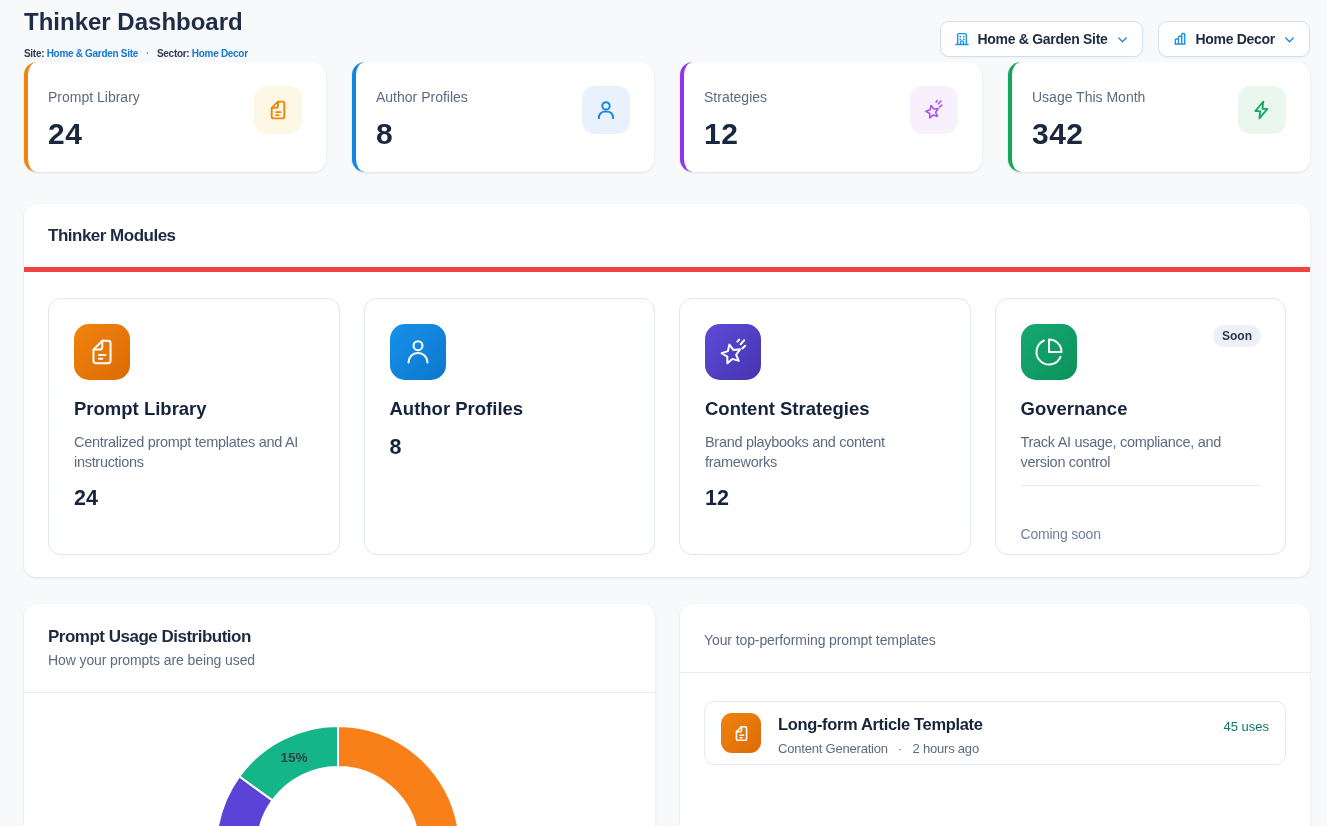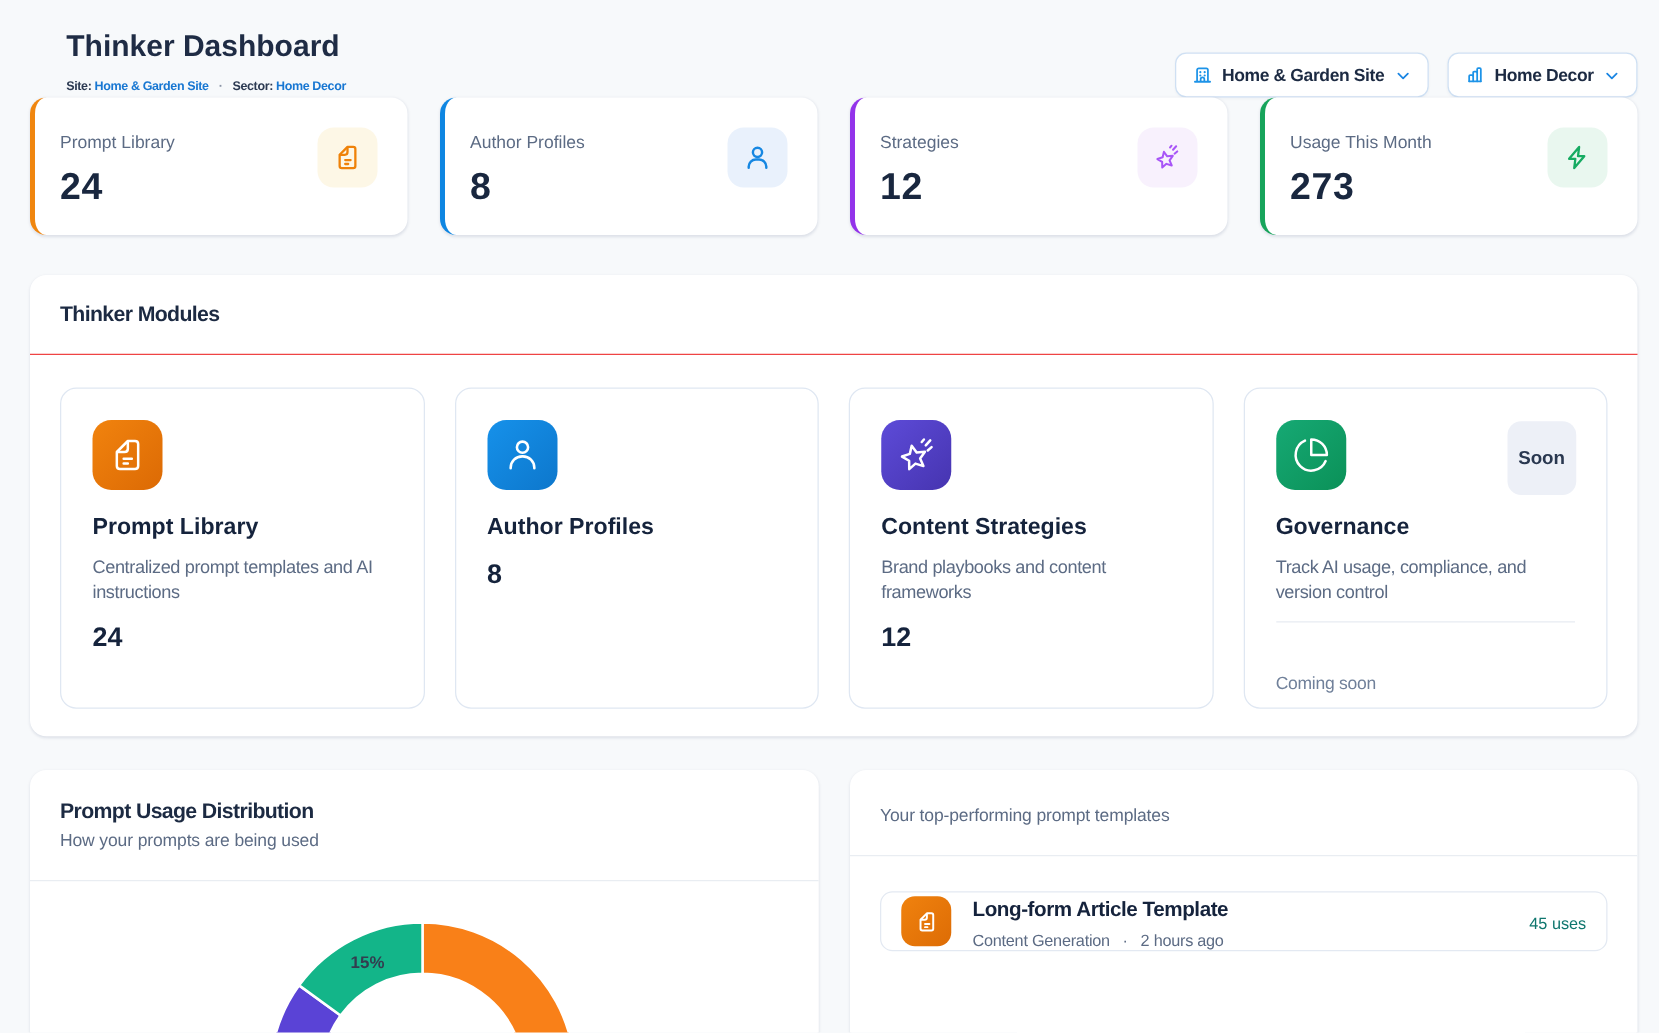--- a/index.html
+++ b/index.html
@@ -1,54 +1,54 @@
 <!DOCTYPE html>
 <html><head>
 <meta charset="utf-8">
 <style>
   * { margin:0; padding:0; box-sizing:border-box; }
   html,body { width:1327px; height:826px; overflow:hidden; }
   body { background:#f7f9fb; font-family:"Liberation Sans", sans-serif; color:#1e2b43; }
   .wrap { padding:0 17px 0 24px; }
   
-  .hdr { display:flex; justify-content:space-between; align-items:flex-end; padding-top:24px;margin-left:29px; }
+  .hdr { display:flex; justify-content:space-between; align-items:center; padding-top:8px; }
   h1 { font-size:24px; line-height:28px; font-weight:700; color:#1f2c45; letter-spacing:0; }
   .sub { margin-top:9px; font-size:10px; line-height:17px; font-weight:700; color:#2c3a52; letter-spacing:-0.3px; }
   .sub a { color:#1877d2; text-decoration:none; }
   .sub .dot { color:#8a94a6; font-weight:700; padding:0 8px; }
   .drops { display:flex; gap:15px; padding-top:8px; }
   .drop { height:36px; background:#fff; border:1px solid #cfe0f3; border-radius:9px; display:flex; align-items:center; padding:0 13px; gap:8px; font-size:14px; font-weight:700; color:#1c2a42; letter-spacing:-0.3px; box-shadow:0 1px 2px rgba(20,40,80,.04); }
   .chev { margin-left:0; }
   
   .stats { display:flex; gap:26px; margin-top:0; }
   .stat { width:302px; height:110px; background:#fff; border-radius:13px; border-left:4px solid; box-shadow:0 1px 3px rgba(25,45,90,.07), 0 1px 2px rgba(25,45,90,.05); padding:24px 24px 0 20px; display:flex; justify-content:space-between; }
   .stat .lbl { font-size:14px; line-height:17px; color:#5c6b84; margin-top:3px; }
   .stat .num { font-size:30px; line-height:34px; font-weight:700; color:#19273f; margin-top:11px; letter-spacing:.5px; }
   .sicon { width:48px; height:48px; border-radius:13px; display:flex; align-items:center; justify-content:center; flex:none; }
   
   .panel { margin-top:32px; background:#fff; border-radius:13px; box-shadow:0 1px 3px rgba(25,45,90,.07), 0 1px 2px rgba(25,45,90,.05); }
-  .phead { padding:22px 24px 21px 24px; border-bottom:1px solid #ef4444; }
+  .phead { padding:22px 24px 21px 24px; border-bottom:5px solid #ef4444; }
   .ptitle { font-size:17px; line-height:20px; font-weight:700; color:#1c2a42; letter-spacing:-0.5px; }
   .psub { font-size:14px; line-height:17px; color:#5c6b84; margin-top:5px; letter-spacing:-0.1px; }
   .pbody { padding:26px 24px 22px 24px; }
   .mods { display:flex; gap:24px; }
   .mod { width:291.5px; height:257px; background:#fff; border:1px solid #dfe7f2; border-radius:13px; padding:25px; position:relative; }
   .micon { width:56px; height:56px; border-radius:15px; display:flex; align-items:center; justify-content:center; }
   .mod h3 { font-size:18.5px; line-height:24px; font-weight:700; color:#15233c; margin-top:17px; letter-spacing:0; }
   .mod p { font-size:14.5px; color:#5c6b84; line-height:20px; margin-top:11px; letter-spacing:-0.3px; }
   .mod .mnum { font-size:21.5px; line-height:26px; font-weight:700; color:#15233c; margin-top:13px; }
-  .soon { position:absolute; top:26px; right:24px; background:#edf0f7; color:#2a3850; border-radius:11px; font-size:15px; font-weight:700; padding:21px 9px; }
+  .soon { position:absolute; top:26px; right:24px; background:#edf0f7; color:#2a3850; border-radius:11px; font-size:12px; font-weight:700; padding:4px 9px; }
   .mdiv { border-top:1px solid #e8ecf2; margin-top:13px; }
   .csoon { font-size:14px; line-height:17px; color:#70809a; margin-top:40px; letter-spacing:-0.2px; }
   
   .brow { display:flex; gap:25px; margin-top:27px; }
   .bcard { width:631px; height:420px; background:#fff; border-radius:13px; box-shadow:0 1px 3px rgba(25,45,90,.07), 0 1px 2px rgba(25,45,90,.05); position:relative; overflow:hidden; }
   .bhead { padding:23px 24px 23px 24px; border-bottom:1px solid #e9edf2; }
   
-  .pitem { margin:28px 24px 0 24px; border:1px solid #e3e9f2; border-radius:10px; height:48px; display:flex; align-items:center; padding:0 16px; gap:17px; }
+  .pitem { margin:28px 24px 0 24px; border:1px solid #e3e9f2; border-radius:10px; height:64px; display:flex; align-items:center; padding:0 16px; gap:17px; }
   .pitem .pico { width:40px; height:40px; border-radius:11px; background:linear-gradient(135deg,#f0820e,#dd6c05); display:flex; align-items:center; justify-content:center; flex:none; }
   .pitem .pt1 { font-size:16.5px; line-height:20px; font-weight:700; color:#15233c; letter-spacing:-0.35px; }
   .pitem .pt2 { font-size:13px; line-height:16px; color:#5c6b84; margin-top:7px; letter-spacing:-0.2px; }
   .uses { margin-left:auto; font-size:13px; font-weight:400; color:#0f766e; align-self:flex-start; margin-top:17px; }
   .g-orange { background:linear-gradient(135deg,#f1830e,#dc6a04); }
   .g-blue { background:linear-gradient(135deg,#1691ea,#0d77cc); }
   .g-purple { background:linear-gradient(135deg,#5d4bd8,#4634b0); }
   .g-green { background:linear-gradient(135deg,#16a974,#0b9158); }
 </style>
 </head>
@@ -121,21 +121,21 @@
       <div class="sicon" style="background:#f8f1fd">
         <svg width="26" height="26" viewBox="0 0 24 24" fill="none" stroke="#a855f7" stroke-width="1.5" stroke-linecap="round" stroke-linejoin="round">
             <path d="M9.33 7.83L11.80 11.11L15.88 10.75L13.53 14.11L15.13 17.88L11.21 16.69L8.12 19.37L8.05 15.28L4.53 13.16L8.41 11.83Z" stroke-linejoin="round"></path>
             <path d="M13.9 4.6l1.1-1.3M16.1 6.3l2.3-2.6M17.2 9.2l2-1.7" stroke-linecap="round"></path>
           </svg>
       </div>
     </div>
     <div class="stat" style="border-color:#17a45b">
       <div>
           <div class="lbl">Usage This Month</div>
-          <div class="num">273</div>
+          <div class="num">342</div>
         </div>
       <div class="sicon" style="background:#e9f7ef">
         <svg width="26" height="26" viewBox="0 0 24 24" fill="none" stroke="#16ab62" stroke-width="1.7" stroke-linejoin="round">
             <path d="M13.2 4.2L5.8 13h4.6l-.8 6.8 7.4-8.8h-4.6z"></path>
           </svg>
       </div>
     </div>
   </div>
 
   <div class="panel">

